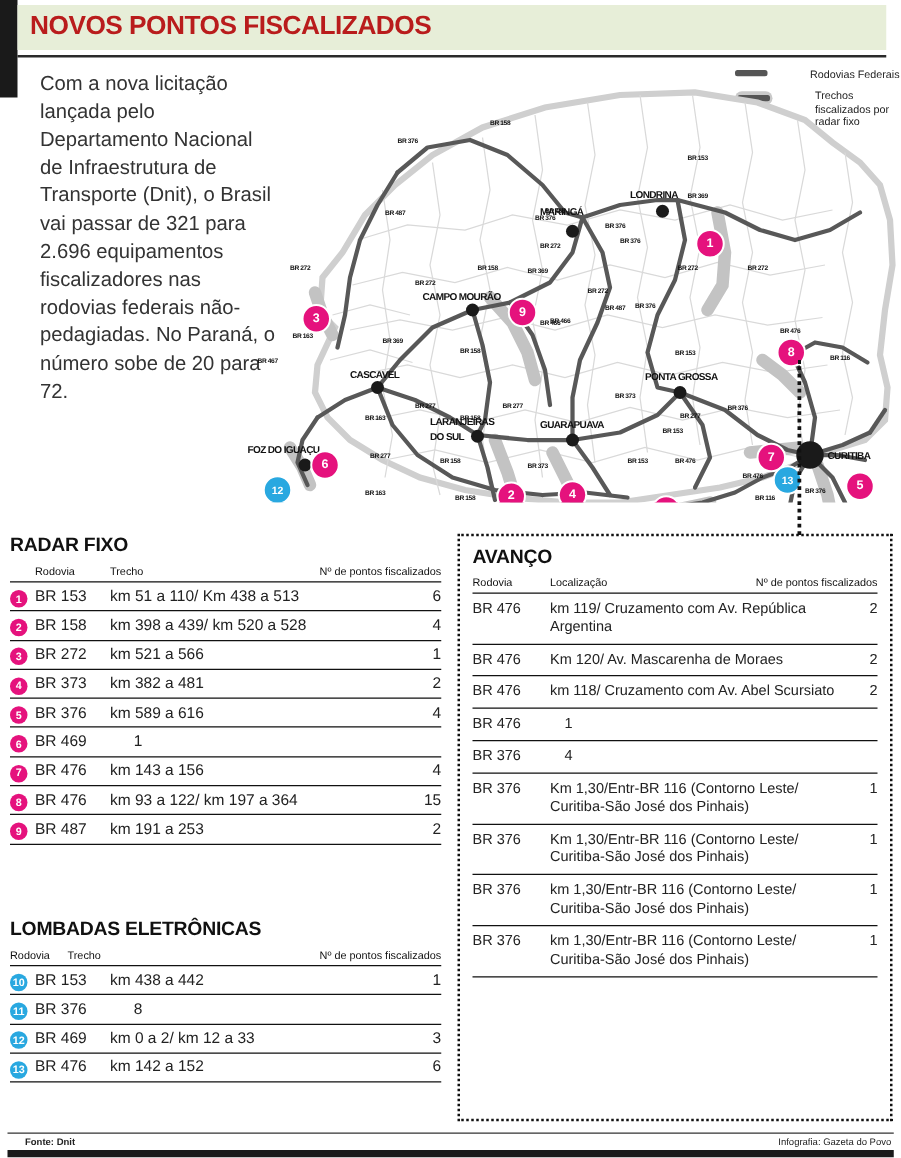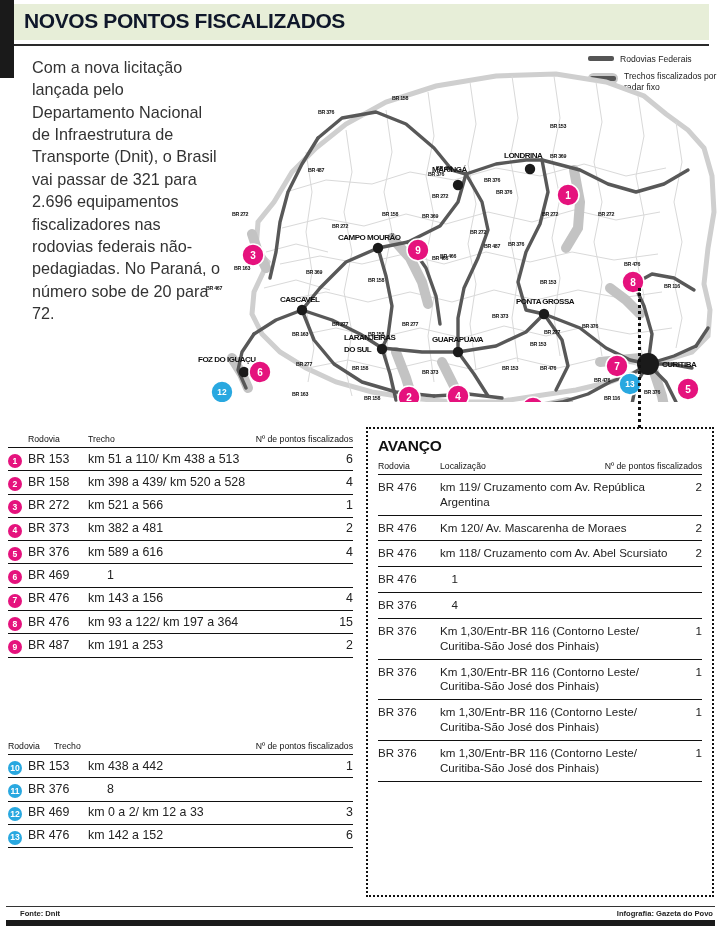--- a/index.html
+++ b/index.html
@@ -17,21 +17,21 @@
     position: absolute; left: 0; top: 0; width: 14px; height: 78px;
     background: #1a1a1a;
   }
   #header-band {
     position: absolute; left: 14px; top: 4px; width: 695px; height: 36px;
     background: #e7eed8;
   }
   #header-title {
     position: absolute; left: 24px; top: 9px;
     font-size: 21px; font-weight: bold; letter-spacing: -0.4px;
-    color: #0f172a; white-space: nowrap;
+    color: #b91c1c; white-space: nowrap;
   }
   #header-rule {
     position: absolute; left: 14px; top: 44px; width: 695px; height: 2px;
     background: #2a2a2a;
   }
 
   
   #intro {
     position: absolute; left: 32px; top: 56px; width: 192px;
     font-size: 16.2px; line-height: 1.38; color: #333;
@@ -43,21 +43,21 @@
   .legend-swatch { flex: 0 0 auto; margin-right: 6px; margin-top: 2px; }
   .sw-road { width: 26px; height: 5px; background: #555; border-radius: 2px; }
   .sw-fisc {
     width: 30px; height: 11px; background: #c9c9c9; border-radius: 6px;
     position: relative;
   }
   .sw-fisc::after {
     content: ""; position: absolute; left: 2px; top: 3px;
     width: 26px; height: 5px; background: #555; border-radius: 2px;
   }
-  .legend-label { font-size: 8.6px; line-height: 1.2; color: #222; }
+  .legend-label { font-size: 8.6px; line-height: 1.2; color: #222; margin-left: 28px; }
 
   
   #map { position: absolute; left: 196px; top: 52px; width: 524px; height: 350px; }
   #map svg { display: block; }
 
   .rd-label {
     font-family: "Liberation Sans", sans-serif;
     font-size: 5.3px; font-weight: bold; fill: #111;
     letter-spacing: -0.3px;
   }
@@ -129,21 +129,21 @@
   #footer-bar {
     position: absolute; left: 6px; top: 920px; width: 709px; height: 6px;
     background: #1a1a1a;
   }
   #footer-left {
     position: absolute; left: 20px; top: 909px; font-size: 7.6px;
     font-weight: bold; color: #222;
   }
   #footer-right {
     position: absolute; right: 8px; top: 909px; font-size: 7.6px;
-    font-weight: bold; color: #222;
+    font-weight: normal; color: #222;
   }
 </style>
 </head>
 <body>
 
 <div id="page">
 
   <div id="black-bar"></div>
   <div id="header-band"></div>
   <div id="header-title">NOVOS PONTOS FISCALIZADOS</div>
@@ -392,20 +392,21 @@
     <g stroke="#ffffff" stroke-width="1.6">
       <circle cx="434" cy="332" r="11" fill="#29a8e0"></circle>
         </g>
     <text class="marker-num sm" x="434" y="332">13</text>
   </svg>
   </div>
 
   <div id="dotted-connector"></div>
 
   <div id="radar-fixo">
+    <div class="tbl-title">RADAR FIXO</div>
     <div class="hdr-row" style="margin-top:6px;">
       <span class="c-num"></span>
       <span class="c-rod">Rodovia</span>
       <span class="c-tre">Trecho</span>
       <span class="c-qty" style="flex:0 0 130px;text-align:right;">Nº de pontos fiscalizados</span>
     </div>
 
     <div class="data-row">
       <span class="c-num"><span class="badge pink">1</span></span>
       <span class="c-rod">BR 153</span>
@@ -456,20 +457,21 @@
     <div class="data-row">
       <span class="c-num"><span class="badge pink">9</span></span>
       <span class="c-rod">BR 487</span>
       <span class="c-tre">km 191 a 253</span>
       <span class="c-qty">2</span>
     </div>
     <div class="last-rule"></div>
   </div>
 
   <div id="lombadas">
+    <div class="tbl-title">LOMBADAS ELETRÔNICAS</div>
     <div class="hdr-row" style="margin-top:6px;">
       <span class="c-rod" style="flex:0 0 46px;">Rodovia</span>
       <span class="c-tre">Trecho</span>
       <span style="flex:0 0 130px;text-align:right;">Nº de pontos fiscalizados</span>
     </div>
 
     <div class="data-row">
       <span class="c-num"><span class="badge blue">10</span></span>
       <span class="c-rod">BR 153</span>
       <span class="c-tre">km 438 a 442</span>

